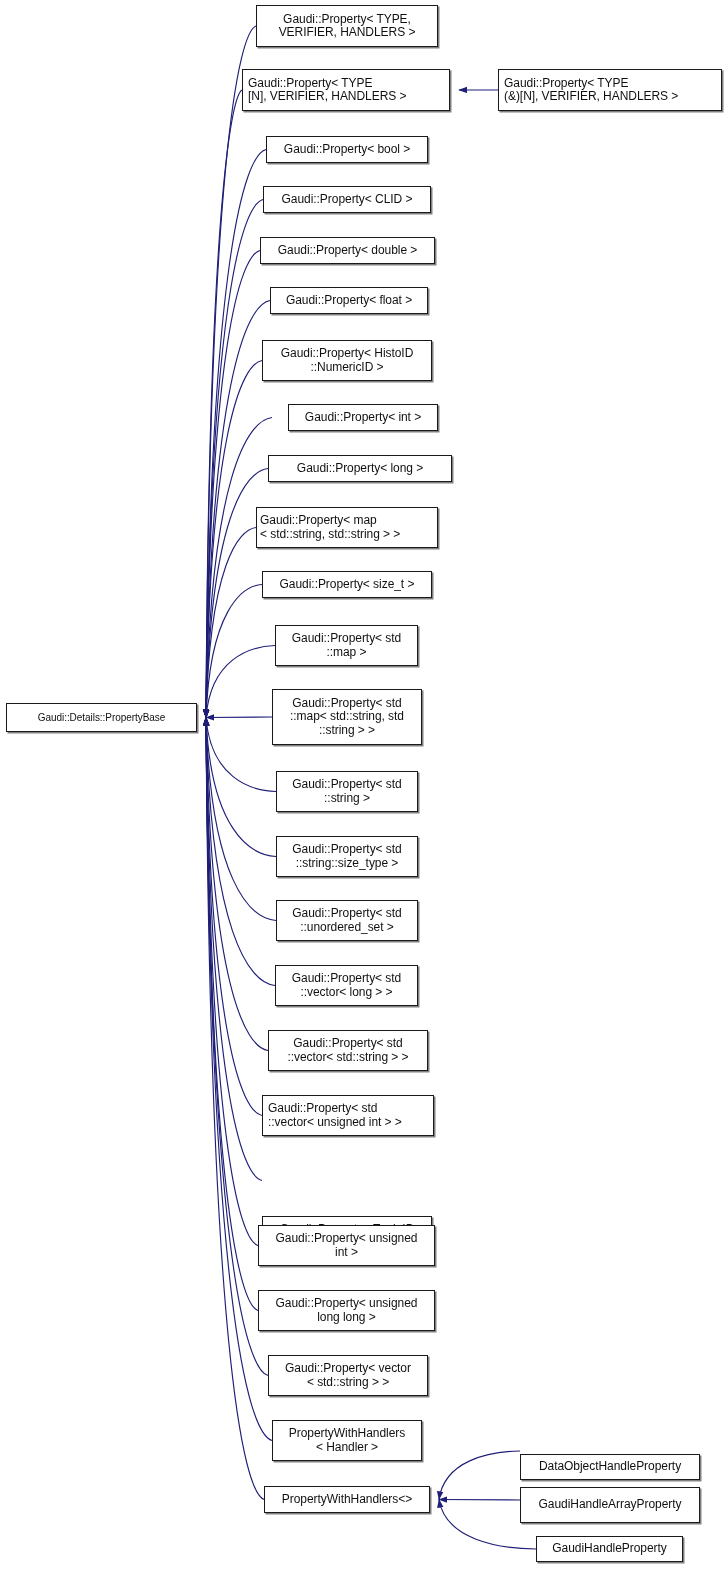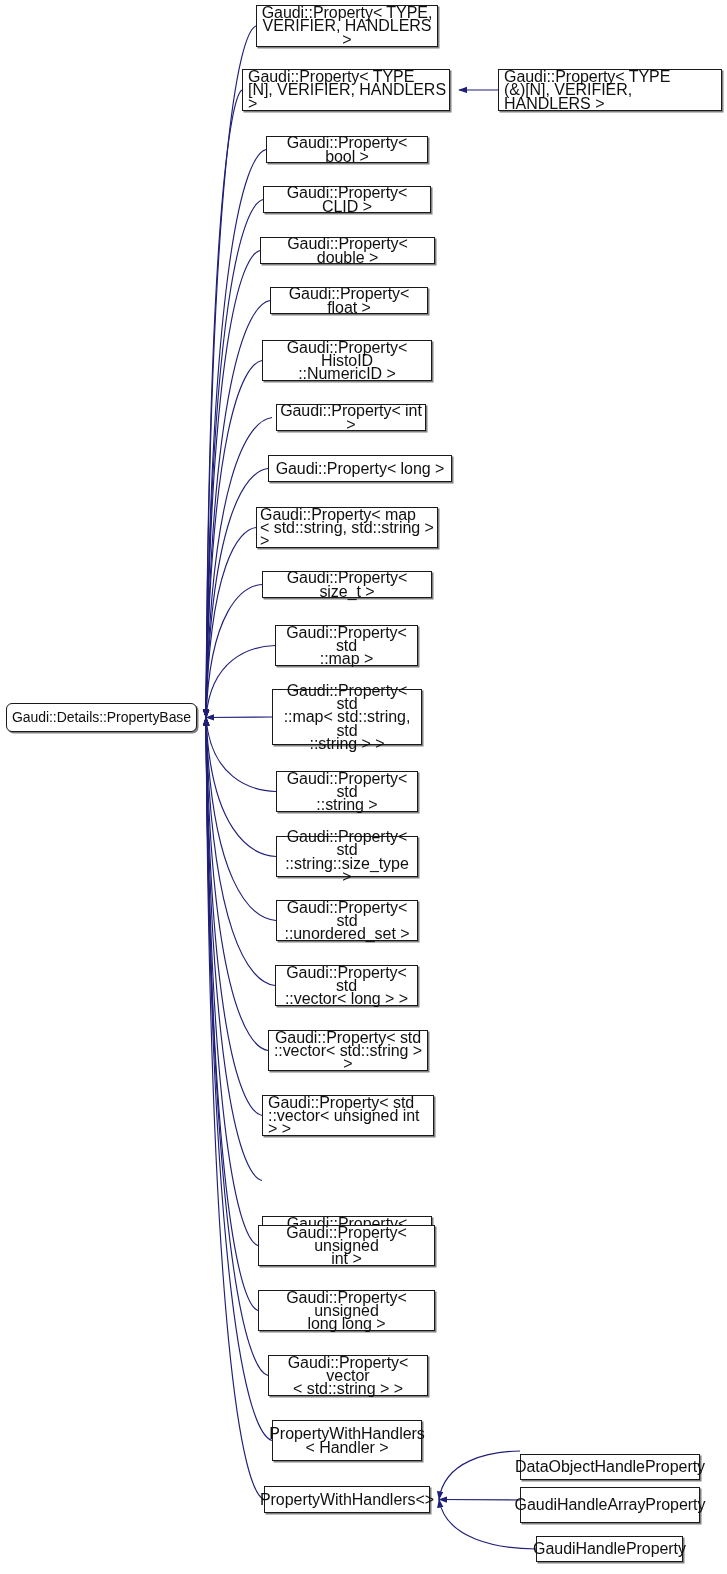--- a/index.html
+++ b/index.html
@@ -24,31 +24,30 @@
     position:absolute;
     box-sizing:border-box;
     background:#ffffff;
     border:1px solid #1a1a1a;
     box-shadow:1.5px 1.5px 0 0 #808080;
     display:flex;
     align-items:center;
     justify-content:center;
     text-align:center;
     color:#101010;
-    font-size:16px;
+    font-size:12px;
     line-height:13.2px;
     letter-spacing:-0.05px;
     white-space:pre-line;
     padding:1px 3px;
     z-index:5;
   }
   .node.base{
-    font-size:14px;
+    font-size:10px;
     border-color:#1a1a1a;
-    border-radius:6px;
   }
 </style>
 </head>
 <body>
 
 <div id="canvas">
   <svg id="edges" viewBox="0 0 727 1574" xmlns="http://www.w3.org/2000/svg">
     <defs>
       <marker id="arrowhead" markerWidth="9" markerHeight="9" refX="8.2" refY="3.2" orient="auto" markerUnits="userSpaceOnUse">
         <path d="M0,0 L9,3.2 L0,6.4 z" fill="#1f1f77"></path>
@@ -93,21 +92,21 @@
       <div class="node" style="left: 242px; top: 69px; width: 208px; height: 42px; justify-content: flex-start; text-align: left; padding-left: 5px;">Gaudi::Property&lt; TYPE
 [N], VERIFIER, HANDLERS &gt;</div>
       <div class="node" style="left: 498px; top: 69px; width: 224px; height: 42px; justify-content: flex-start; text-align: left; padding-left: 5px;">Gaudi::Property&lt; TYPE
 (&amp;)[N], VERIFIER, HANDLERS &gt;</div>
       <div class="node" style="left: 266px; top: 136px; width: 162px; height: 27px;">Gaudi::Property&lt; bool &gt;</div>
       <div class="node" style="left: 263px; top: 186px; width: 168px; height: 27px;">Gaudi::Property&lt; CLID &gt;</div>
       <div class="node" style="left: 260px; top: 237px; width: 175px; height: 27px;">Gaudi::Property&lt; double &gt;</div>
       <div class="node" style="left: 270px; top: 287px; width: 158px; height: 27px;">Gaudi::Property&lt; float &gt;</div>
       <div class="node" style="left: 262px; top: 340px; width: 170px; height: 41px;">Gaudi::Property&lt; HistoID
 ::NumericID &gt;</div>
-      <div class="node" style="left: 276px; top: 404px; width: 150px; height: 27px;">Gaudi::Property&lt; int &gt;</div>
+      <div class="node" style="left: 288px; top: 404px; width: 150px; height: 27px;">Gaudi::Property&lt; int &gt;</div>
       <div class="node" style="left: 268px; top: 455px; width: 184px; height: 27px;">Gaudi::Property&lt; long &gt;</div>
       <div class="node" style="left: 256px; top: 507px; width: 182px; height: 41px; justify-content: flex-start; text-align: left; ">Gaudi::Property&lt; map
 &lt; std::string, std::string &gt; &gt;</div>
       <div class="node" style="left: 262px; top: 571px; width: 170px; height: 27px;">Gaudi::Property&lt; size_t &gt;</div>
       <div class="node" style="left: 275px; top: 625px; width: 143px; height: 41px;">Gaudi::Property&lt; std
 ::map &gt;</div>
       <div class="node" style="left: 272px; top: 689px; width: 150px; height: 56px;">Gaudi::Property&lt; std
 ::map&lt; std::string, std
 ::string &gt; &gt;</div>
       <div class="node" style="left: 276px; top: 771px; width: 142px; height: 41px;">Gaudi::Property&lt; std

